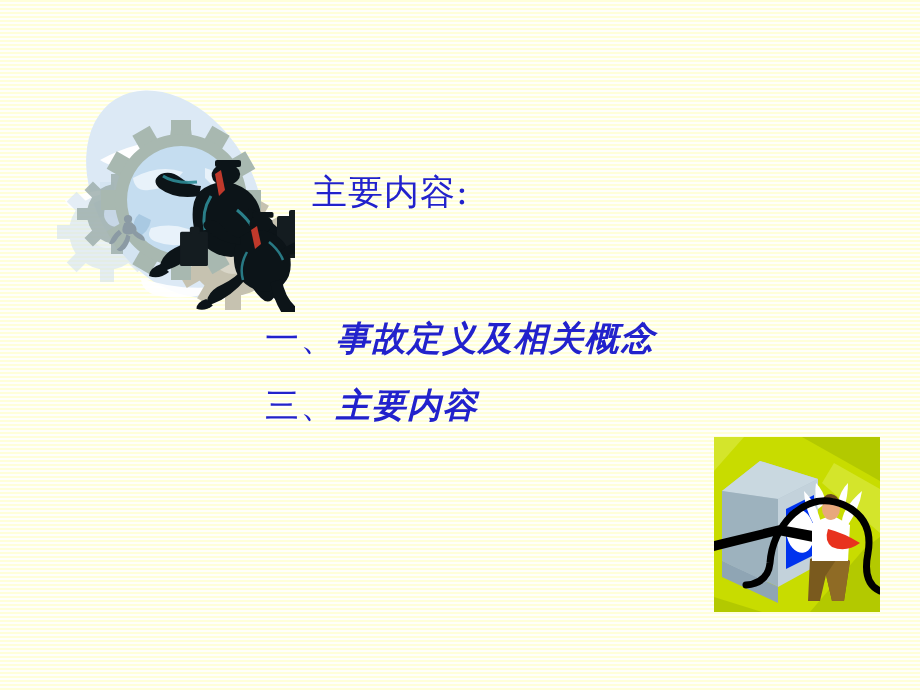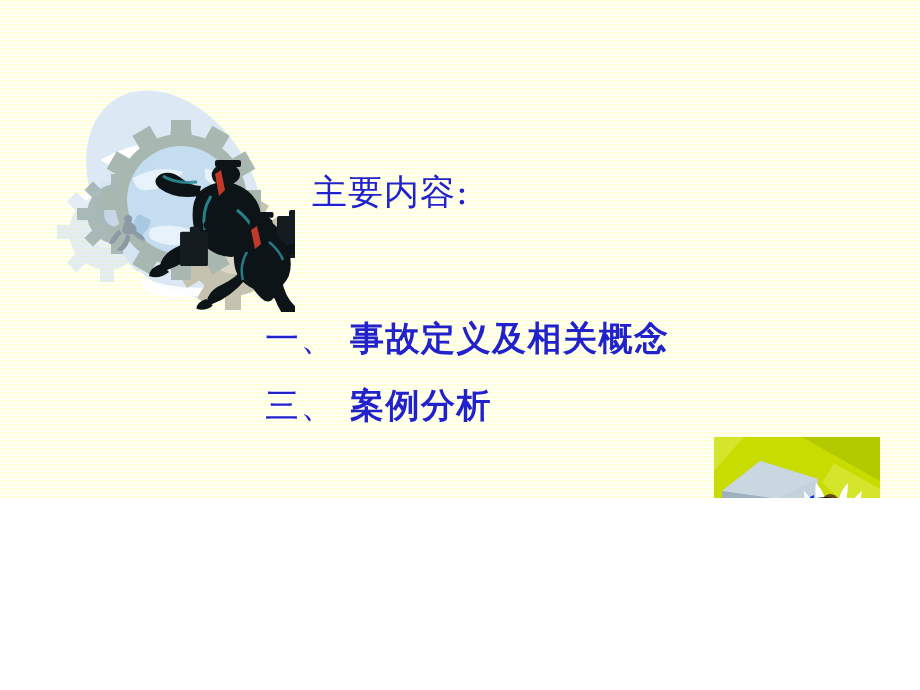--- a/index.html
+++ b/index.html
@@ -9,21 +9,21 @@
   body {
     width: 920px;
     height: 690px;
     overflow: hidden;
     font-family: "DejaVu Sans", sans-serif;
   }
 
   #slide {
     position: relative;
     width: 920px;
-    height: 498px;
+    height: 690px;
     background-color: #FFFFF0;
     background-image: repeating-linear-gradient(
       to bottom,
       #FFFFD9 0px,
       #FFFFD9 2px,
       #FFFFFA 2px,
       #FFFFFA 4px
     );
     overflow: hidden;
   }
@@ -56,21 +56,22 @@
     letter-spacing: 1.5px;
     font-family: "DejaVu Sans", sans-serif;
     font-weight: bold;
     white-space: nowrap;
   }
   .bullet-num {
     font-family: "DejaVu Serif", serif;
     font-weight: normal;
   }
   .bullet-text {
-    margin-left: 14px;
+    margin-left: 0;
+    font-style: italic;
   }
 
   
   #gear-clipart {
     position: absolute;
     left: 55px;
     top: 82px;
     width: 240px;
     height: 230px;
   }
@@ -245,21 +246,21 @@
   <div id="title">主要内容:</div>
 
   <div id="bullet-list">
 
     <div class="bullet-line">
       <span class="bullet-num">一、</span><span class="bullet-text">事故定义及相关概念</span>
     </div>
 
 
     <div class="bullet-line">
-      <span class="bullet-num">三、</span><span class="bullet-text">案例分析</span>
+      <span class="bullet-num">三、</span><span class="bullet-text">主要内容</span>
     </div>
 
   </div>
 
   <div id="monitor-clipart">
     <svg width="166" height="175" viewBox="0 0 166 175" xmlns="http://www.w3.org/2000/svg">
 
       <rect x="0" y="0" width="166" height="175" fill="#C8DC00"></rect>
       <path d="M88 0 L166 0 L166 44 L120 18 Z" fill="#B3C900"></path>
       <path d="M120 26 L166 52 L166 96 L108 46 Z" fill="#D4E52B"></path>

